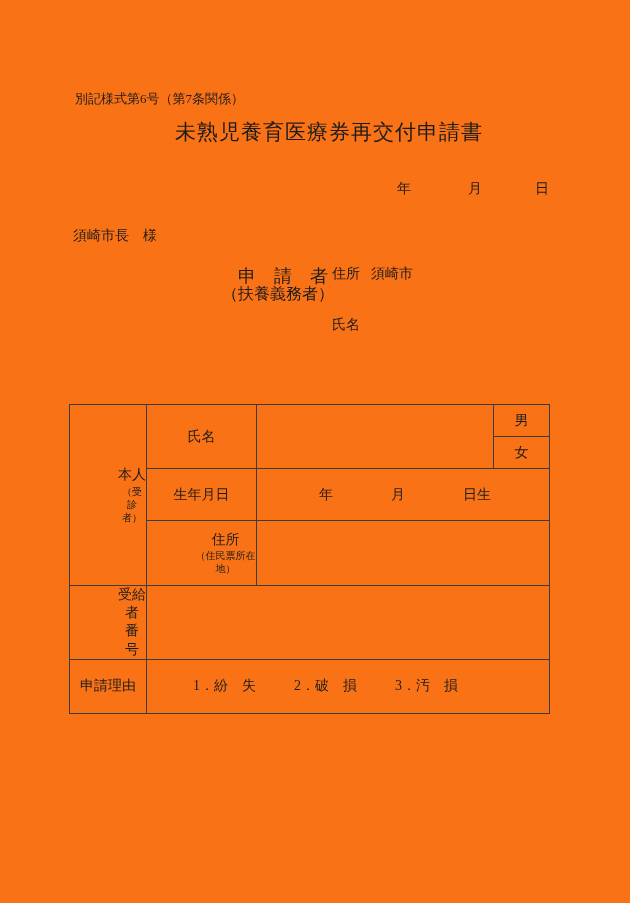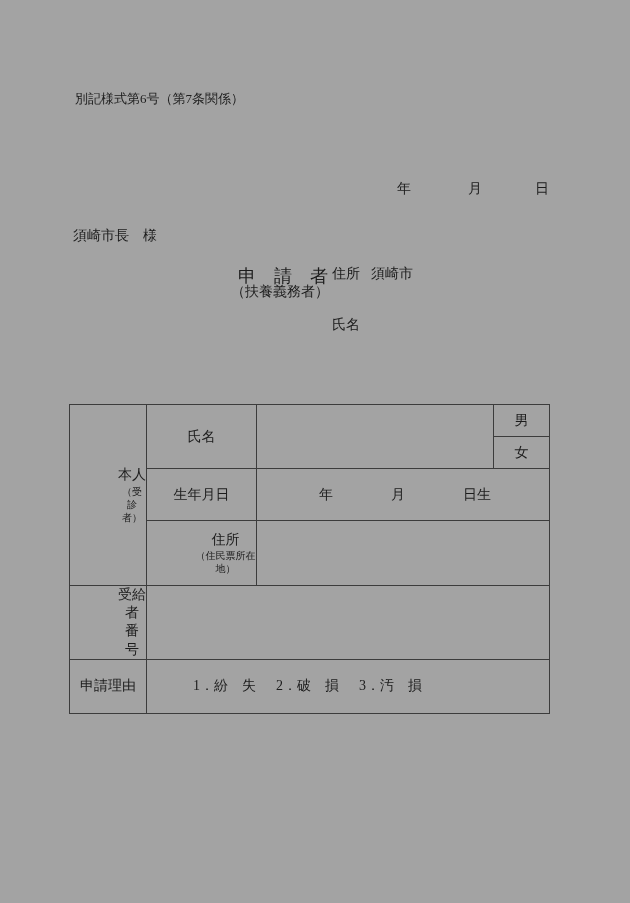--- a/index.html
+++ b/index.html
@@ -2,36 +2,36 @@
 <html><head>
 <meta charset="utf-8">
 <style>
   * { margin: 0; padding: 0; box-sizing: border-box; }
   html, body { background: #e8e8e8; }
   .page {
     position: relative;
     width: 630px;
     height: 903px;
     margin: 0 auto;
-    background: #a3a3a3;
+    background: #f97316;
     color: #1c1c1c;
     font-family: "Liberation Serif", "DejaVu Serif", serif;
     overflow: hidden;
   }
   .abs { position: absolute; white-space: pre; line-height: 1.2; }
 
   .form-number { left: 75px;  top: 91px;  font-size: 13px; }
   .title       { left: 175px; top: 120px; font-size: 21px; font-weight: normal; letter-spacing: 1px; }
   .date-year   { left: 397px; top: 181px; font-size: 14px; }
   .date-month  { left: 468px; top: 181px; font-size: 14px; }
   .date-day    { left: 535px; top: 181px; font-size: 14px; }
   .addressee   { left: 73px;  top: 228px; font-size: 14px; }
 
   .applicant-label         { left: 238px; top: 266px; font-size: 18px; }
-  .applicant-sublabel      { left: 231px; top: 284px; font-size: 14px; }
+  .applicant-sublabel      { left: 222px; top: 284px; font-size: 16px; }
   .applicant-address-label { left: 332px; top: 266px; font-size: 14px; }
   .applicant-address-value { left: 371px; top: 266px; font-size: 14px; }
   .applicant-name-label    { left: 332px; top: 317px; font-size: 14px; }
 
   .intro { left: 72px; top: 370px; font-size: 14px; }
   .note  { left: 72px; top: 705px; font-size: 14px; }
 
   .form-table {
     position: absolute;
     left: 69px;
@@ -55,32 +55,33 @@
     align-items: center;
     padding-left: 62px;
     gap: 58px;
     text-align: left;
     white-space: pre;
   }
   .reason-row {
     display: flex;
     align-items: center;
     padding-left: 46px;
-    gap: 20px;
+    gap: 38px;
     text-align: left;
     white-space: pre;
   }
 </style>
 </head>
 <body>
 
 <div class="page">
 
   <div class="abs form-number">別記様式第6号（第7条関係）</div>
 
+  <h1 class="abs title">未熟児養育医療券再交付申請書</h1>
 
   <span class="abs date-year">年</span>
   <span class="abs date-month">月</span>
   <span class="abs date-day">日</span>
 
   <div class="abs addressee">須崎市長　様</div>
 
   <span class="abs applicant-label">申　請　者</span>
   <span class="abs applicant-sublabel">（扶養義務者）</span>
   <span class="abs applicant-address-label">住所</span>

